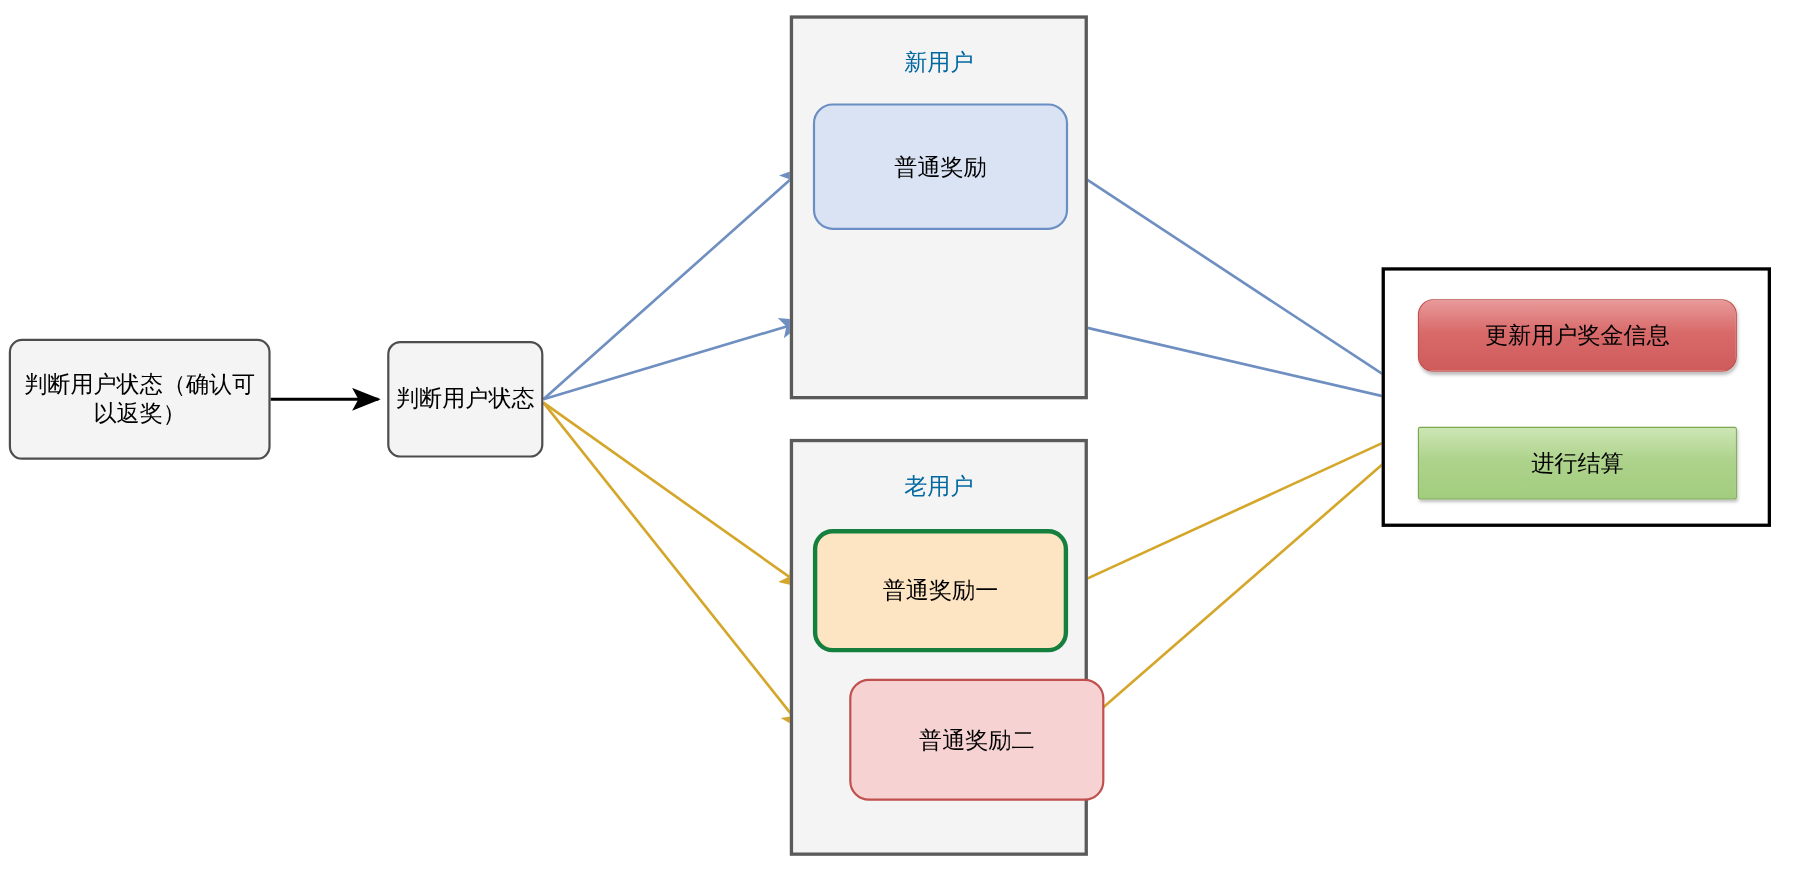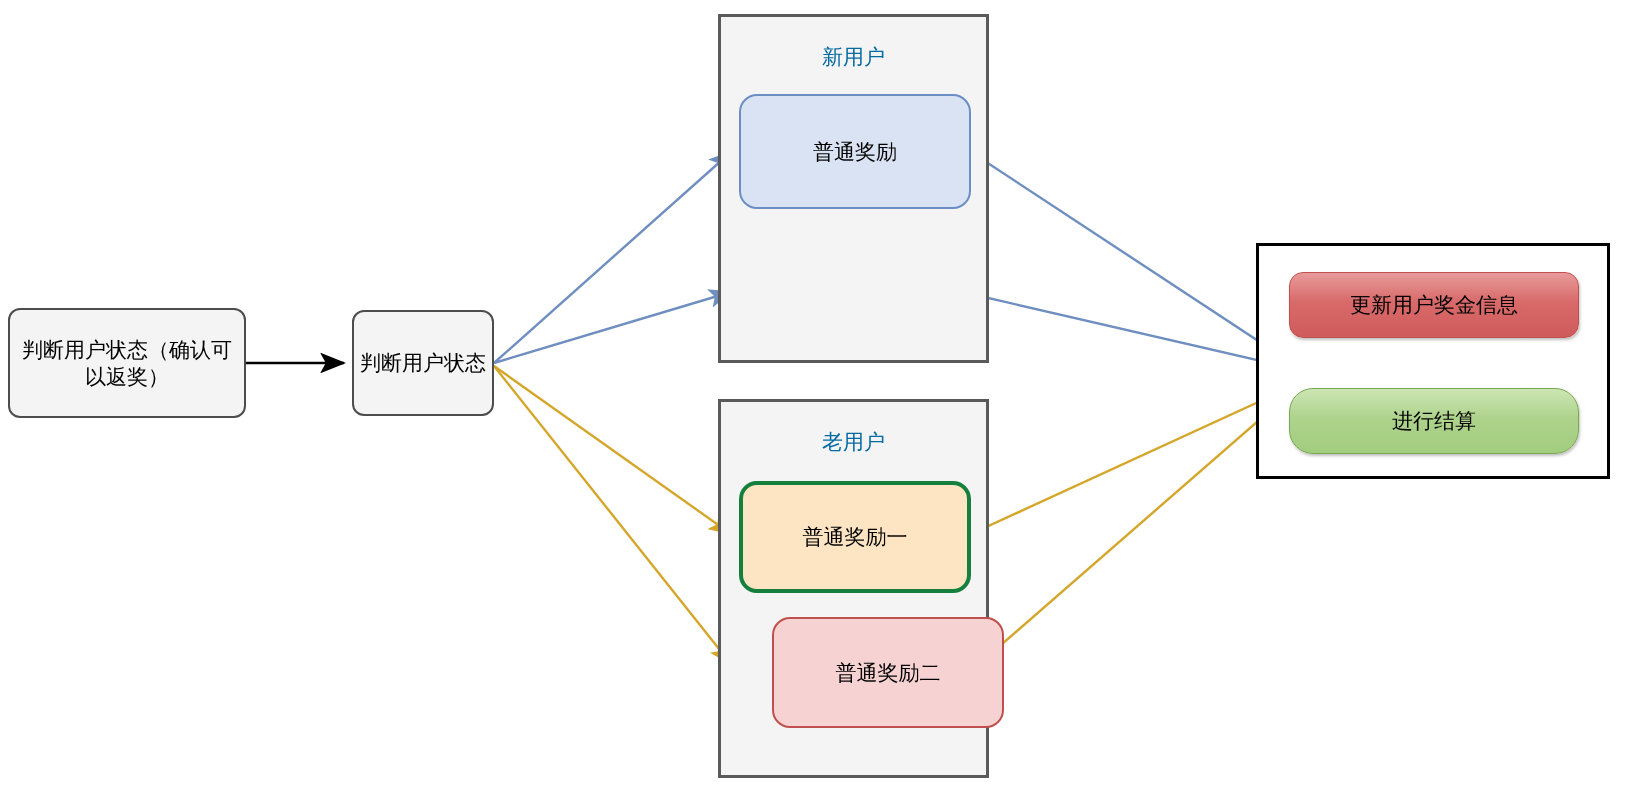--- a/index.html
+++ b/index.html
@@ -84,21 +84,21 @@
   .sub-pink   { background:#f7d2d2; border:2px solid #c0504d;margin-left:33px; }
   .sub-red-grad {
     background: linear-gradient(to bottom, #e89a9a 0%, #d96a6a 45%, #cf5b5b 100%);
     border: 1px solid #c0504d;
     border-radius: 14px;
     box-shadow: 1px 2px 3px rgba(0,0,0,0.25);
   }
   .sub-green-grad {
     background: linear-gradient(to bottom, #cde6b5 0%, #aed38c 45%, #a2cd7e 100%);
     border: 1px solid #79a84f;
-    border-radius: 24px;
+    border-radius: 2px;
     box-shadow: 1px 2px 3px rgba(0,0,0,0.25);
   }
 </style>
 </head>
 <body>
 
 <div id="canvas">
 
   <svg id="edge-layer" viewBox="0 0 1630 792" width="1630" height="792" xmlns="http://www.w3.org/2000/svg">
     <defs>

